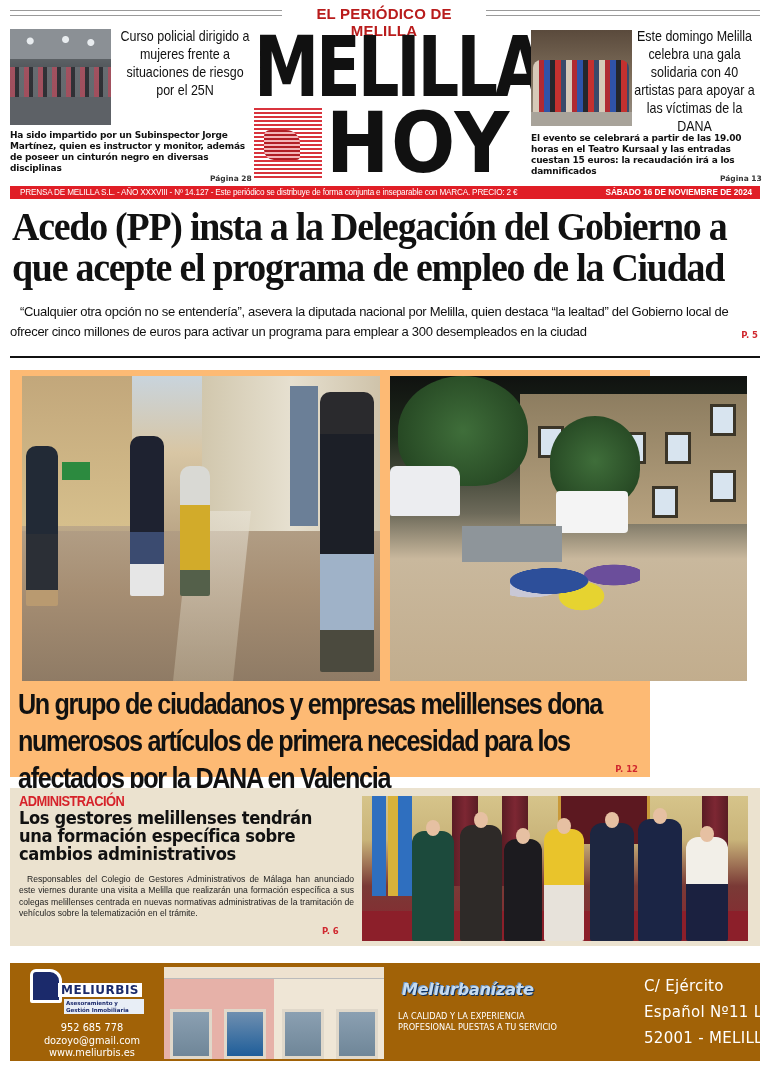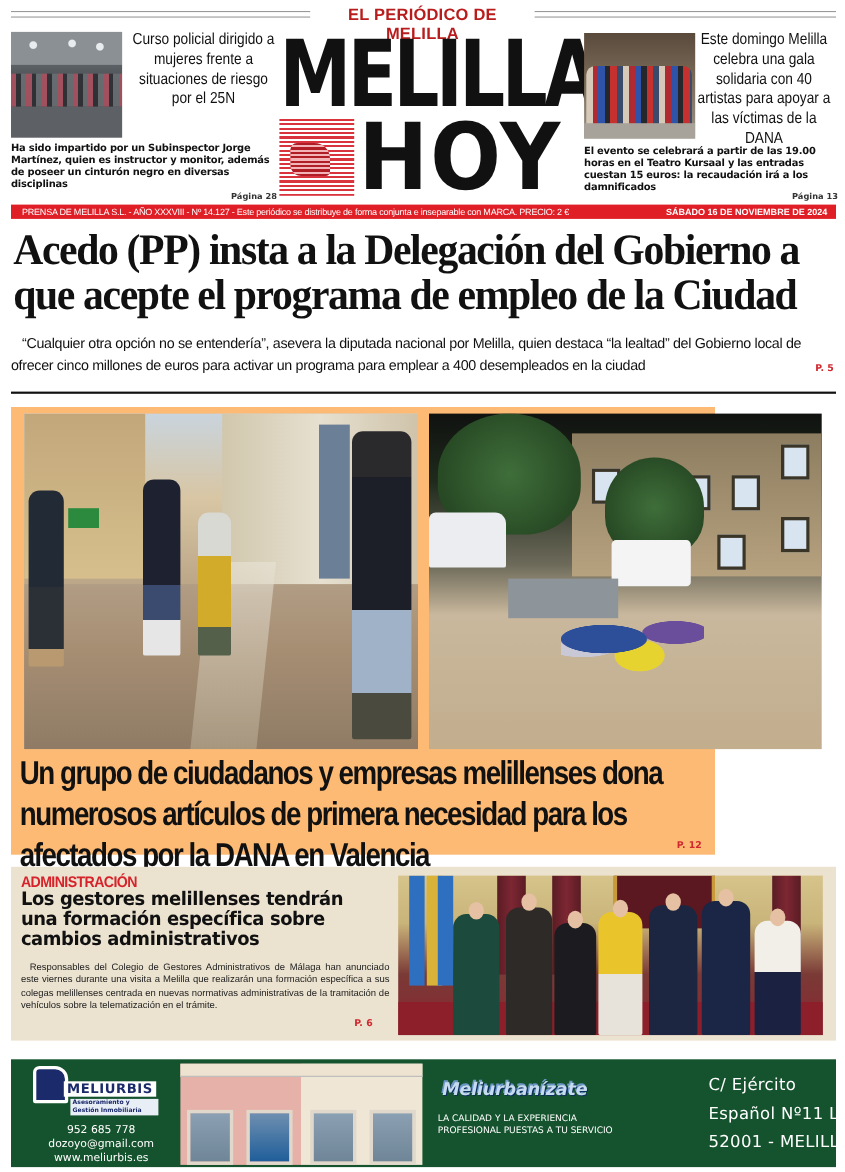--- a/index.html
+++ b/index.html
@@ -118,21 +118,21 @@
     background: linear-gradient(180deg, #d6c48a 0%, #c9b47a 30%, #7a3a36 62%, #8a2530 100%); }
   .sp-curtain { position: absolute; top: 0; width: 26px; height: 90px; background: linear-gradient(90deg, #5a1c24, #7d2733, #5a1c24); }
   .sp-flag { position: absolute; top: 0; width: 14px; height: 100px; background: #2f6fbf; }
   .sp-banner { position: absolute; left: 196px; top: 0; width: 92px; height: 48px; background: #5c1820;
     border-left: 3px solid #c99a3a; border-right: 3px solid #c99a3a; }
   .sp-carpet { position: absolute; left: 0; bottom: 0; width: 100%; height: 30px; background: #8c1f2a; }
   .sp-person { position: absolute; bottom: 0; border-radius: 12px 12px 2px 2px; }
   .sp-head { position: absolute; width: 14px; height: 16px; border-radius: 50%; background: #e6c0a2; }
 
   
-  .ad { position: absolute; left: 10px; top: 963px; width: 750px; height: 98px; background: #14532d; overflow: hidden; }
+  .ad { position: absolute; left: 10px; top: 963px; width: 750px; height: 98px; background: #a16207; overflow: hidden; }
   .ad-logo-mark { position: absolute; left: 20px; top: 6px; width: 32px; height: 34px; border: 3px solid #fff; background: #1b2a6b; border-radius: 6px 12px 2px 2px; }
   .ad-logo-text { position: absolute; left: 48px; top: 20px; font-family: "DejaVu Sans", sans-serif; font-weight: bold; font-size: 12px; color: #1b2a6b;
     background: #ffffff; padding: 0 3px; letter-spacing: 0.5px; }
   .ad-logo-sub { position: absolute; left: 54px; top: 36px; width: 80px; font-family: "DejaVu Sans", sans-serif; font-weight: bold; font-size: 5.5px; line-height: 6.5px; color: #1b2a6b; background: #e8eef6; padding: 1px 2px; }
   .ad-contact { position: absolute; left: 32px; top: 59px; width: 100px; text-align: center; font-family: "DejaVu Sans", sans-serif; font-size: 9.8px; line-height: 12.5px; color: #fff; }
   .ad-storefront { position: absolute; left: 154px; top: 4px; width: 220px; height: 92px;
     background: linear-gradient(90deg, #e6b1a8 0 50%, #efe6d6 50% 100%); }
   .ad-storefront .band { position: absolute; left: 0; top: 0; width: 100%; height: 12px; background: #eee2d0; border-bottom: 1px solid #bbb; }
   .ad-win { position: absolute; top: 42px; width: 42px; height: 50px; background: linear-gradient(180deg, #8ba0b2, #6f8698); border: 3px solid #e0d8ca; }
   .ad-brand { position: absolute; left: 392px; top: 17px; font-family: "DejaVu Sans", sans-serif; font-weight: bold; font-style: italic; font-size: 16px;
@@ -169,21 +169,21 @@
 <div class="teaser-headline teaser-right-headline">Este domingo Melilla celebra una gala solidaria con 40 artistas para apoyar a las víctimas de la DANA</div>
 <div class="teaser-sub teaser-right-sub">El evento se celebrará a partir de las 19.00 horas en el Teatro Kursaal y las entradas cuestan 15 euros: la recaudación irá a los damnificados</div>
 <div class="page-ref-small page-right">Página 13</div>
 
 <div class="info-bar">
   <span class="left">PRENSA DE MELILLA S.L. - AÑO XXXVIII - Nº 14.127  -  Este periódico se distribuye de forma conjunta e inseparable con MARCA. PRECIO: 2 €</span>
   <span class="right">SÁBADO 16 DE NOVIEMBRE DE 2024</span>
 </div>
 
 <div class="main-headline">Acedo (PP) insta a la Delegación del Gobierno a que acepte el programa de empleo de la Ciudad</div>
-<div class="main-deck">“Cualquier otra opción no se entendería”, asevera la diputada nacional por Melilla, quien destaca “la lealtad” del Gobierno local de ofrecer cinco millones de euros para activar un programa para emplear a 400 desempleados en la ciudad</div>
+<div class="main-deck">“Cualquier otra opción no se entendería”, asevera la diputada nacional por Melilla, quien destaca “la lealtad” del Gobierno local de ofrecer cinco millones de euros para activar un programa para emplear a 300 desempleados en la ciudad</div>
 <div class="main-page">P. 5</div>
 <div class="main-rule"></div>
 
 <div class="feature">
   <div class="feature-photo feature-photo-left">
     <div class="fp-building-l"></div>
     <div class="fp-building-r"></div>
     <div class="fp-door"></div>
     <div class="fp-street"></div>
     <div class="fp-water"></div>

